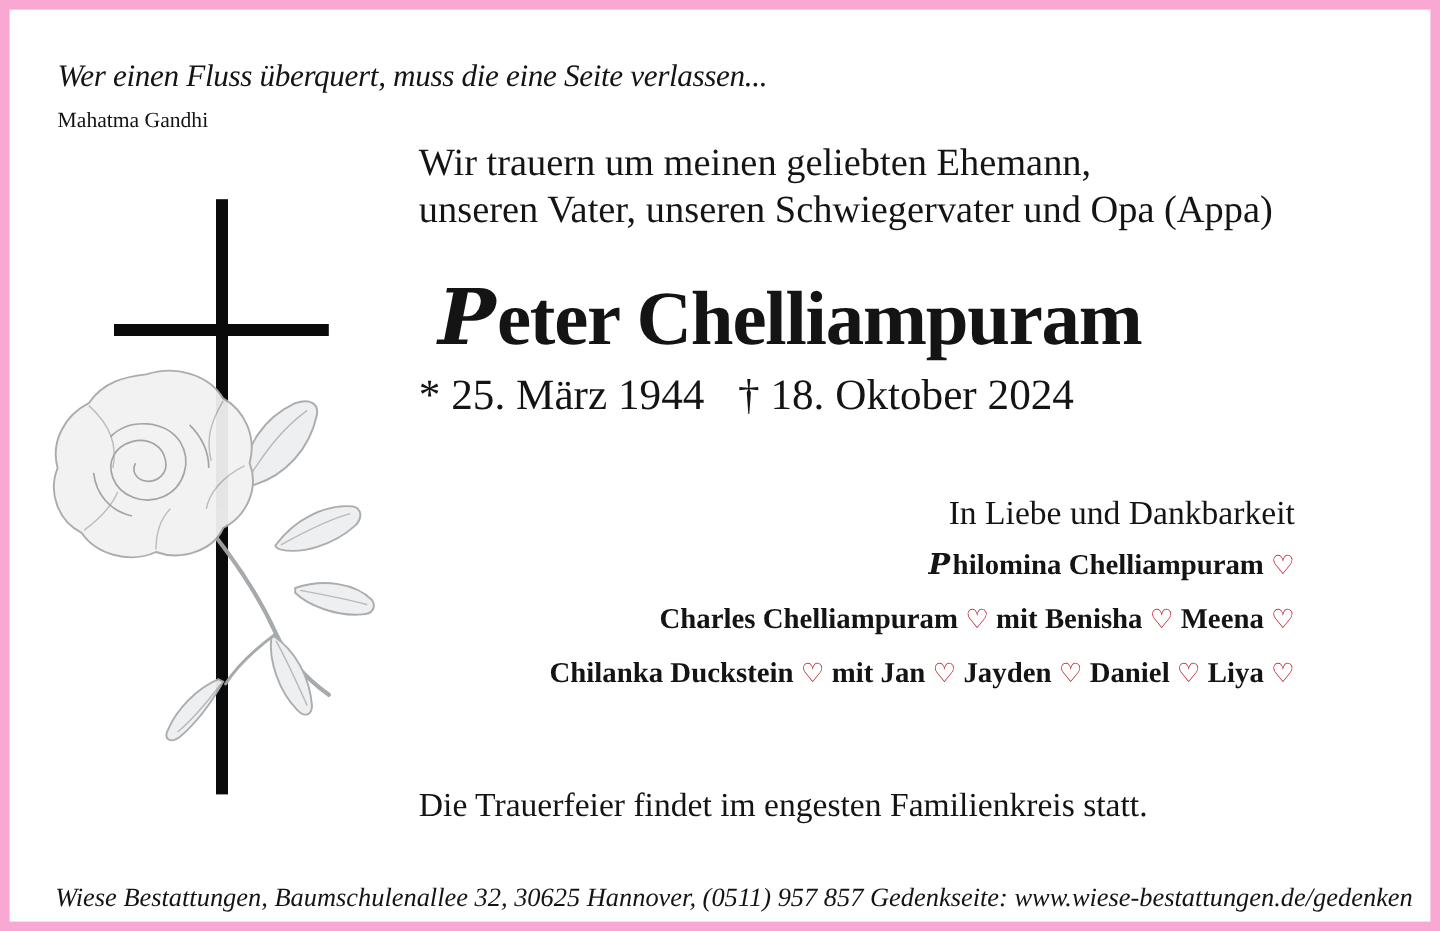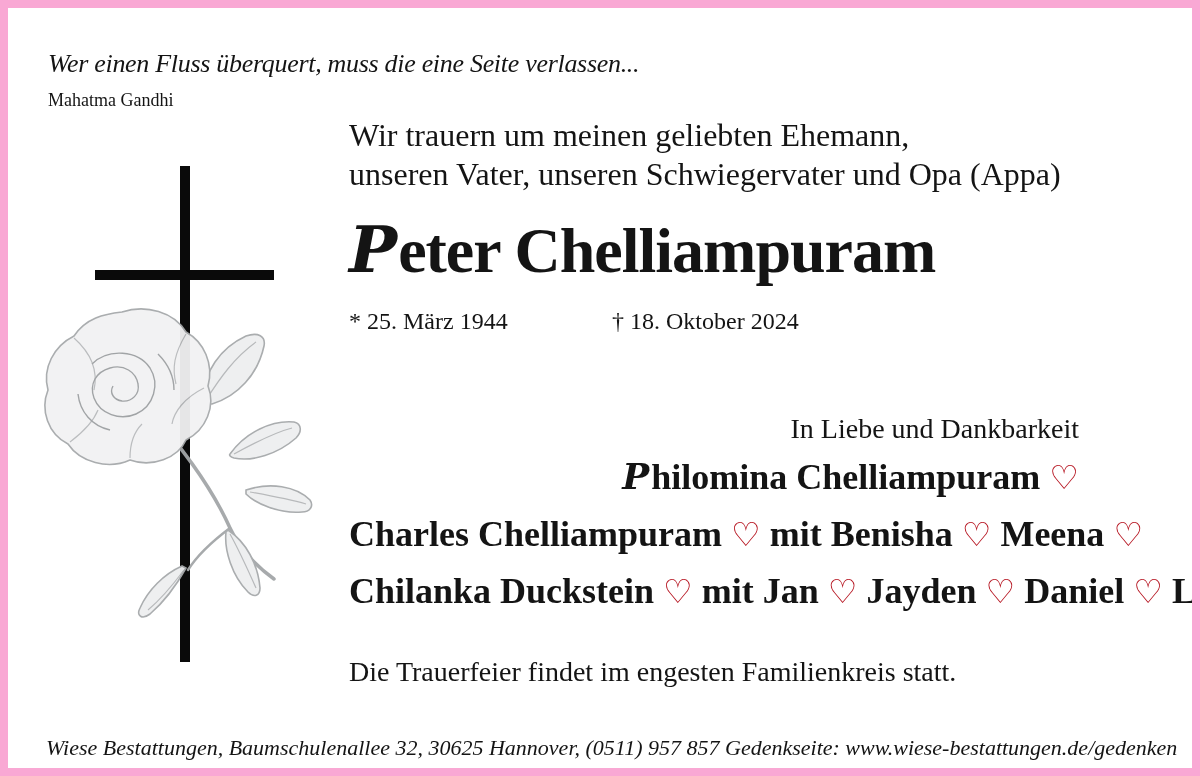--- a/index.html
+++ b/index.html
@@ -22,29 +22,29 @@
   
   .art { position: absolute; left: 26px; top: 146px; width: 290px; height: 524px; }
   .cross-v { position: absolute; left: 146px; top: 12px; width: 10px; height: 496px; background: #0a0a0a; }
   .cross-h { position: absolute; left: 61px; top: 116px; width: 179px; height: 10px; background: #0a0a0a; }
   .rose { position: absolute; left: 0; top: 148px; width: 285px; height: 330px; }
 
   
   .content { position: absolute; left: 341px; top: 108px; width: 730px; }
   .intro { position: absolute; top: 0; left: 0; font-size: 32px; line-height: 39px; white-space: nowrap; }
   .name {
-    position: absolute; top: 96px; left: 0; margin: 0;
+    position: absolute; top: 96px; left: 0; margin: 16px;
     font-size: 64px; font-weight: bold; letter-spacing: -1px; white-space: nowrap;
   }
   .swash { font-family: "DejaVu Serif", serif; font-style: italic; font-weight: bold; padding-right: 2px; }
-  .dates { position: absolute; top: 192px; left: 0; font-size: 24px; white-space: nowrap; }
+  .dates { position: absolute; top: 192px; left: 0; font-size: 36px; white-space: nowrap; }
   .dates .birth { display: inline-block; width: 257px; }
   .tribute { position: absolute; top: 294px; left: 0; width: 730px; text-align: right; }
   .tribute-heading { font-size: 28px; line-height: 38px; }
-  .family-line { font-size: 36px; font-weight: bold; line-height: 56px; white-space: nowrap; }
+  .family-line { font-size: 24px; font-weight: bold; line-height: 44px; white-space: nowrap; }
   .heart { font-family: "DejaVu Sans", sans-serif; font-weight: bold; font-size: 0.92em; }
   .funeral { position: absolute; top: 540px; left: 0; font-size: 28px; white-space: nowrap; }
 
   .footer {
     position: absolute; left: 38px; top: 727px;
     font-style: italic; font-size: 22px; white-space: nowrap;
   }
 </style>
 </head>
 <body>

